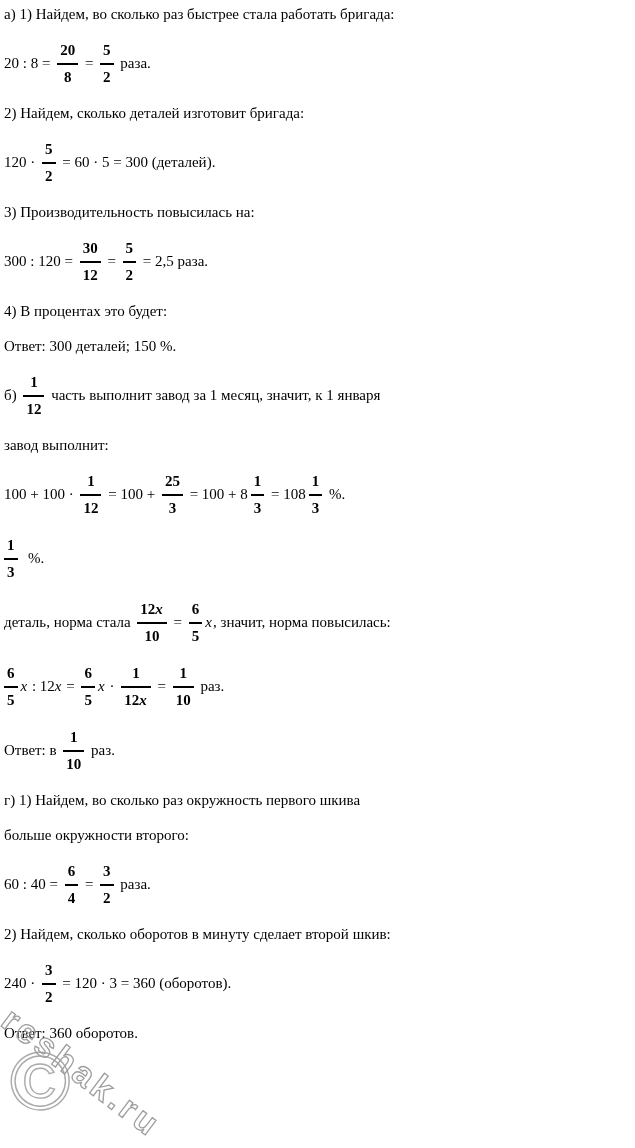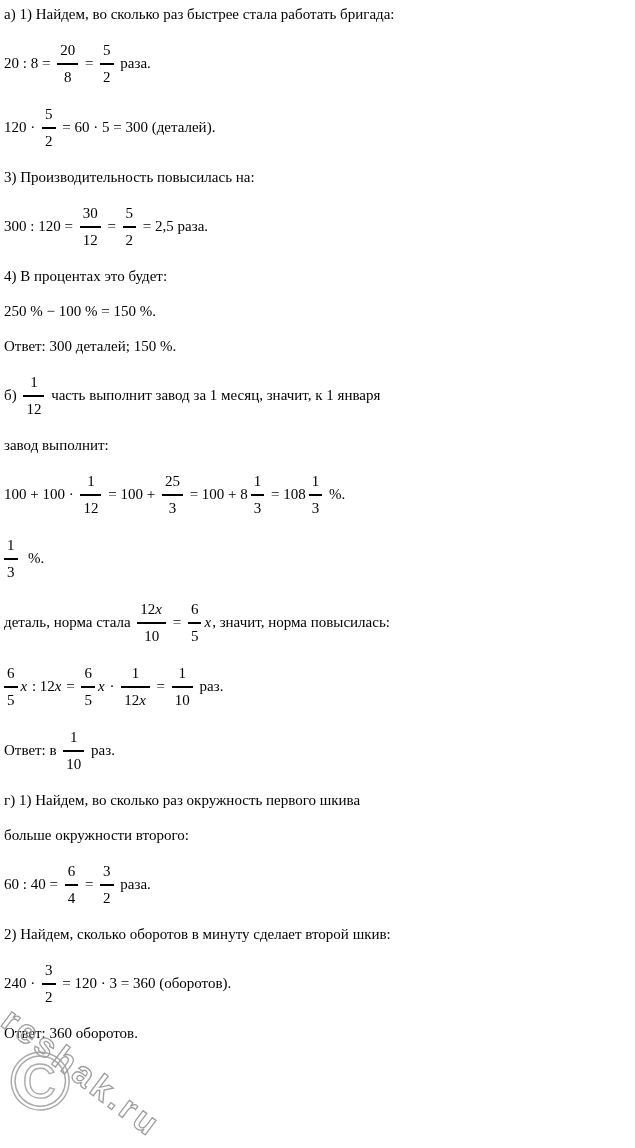--- a/index.html
+++ b/index.html
@@ -41,20 +41,21 @@
     font-style: italic;
     padding-right: 1px;
   }
   .frac {
     display: inline-flex;
     flex-direction: column;
     align-items: center;
     margin: 0 3px;
     vertical-align: middle;
     line-height: 1;
+    font-weight: bold;
   }
   .frac:first-child { margin-left: 0; }
   .frac .num, .frac .den {
     padding: 0 3px;
     line-height: 21px;
     white-space: pre;
   }
   .frac .bar {
     align-self: stretch;
     height: 2px;
@@ -94,25 +95,25 @@
     color: transparent;
     -webkit-text-stroke: 1.4px #aaaaaa;
   }
 </style>
 </head>
 <body>
 
 <main>
     <div class="line text"><span class="txt">а) 1) Найдем, во сколько раз быстрее стала работать бригада:</span></div>
     <div class="line formula"><span class="txt">20 : 8 = </span><span class="frac"><span class="num">20</span><span class="bar"></span><span class="den">8</span></span><span class="txt"> = </span><span class="frac"><span class="num">5</span><span class="bar"></span><span class="den">2</span></span><span class="txt"> раза.</span></div>
+    <div class="line text"><span class="txt">2) Найдем, сколько деталей изготовит бригада:</span></div>
     <div class="line formula"><span class="txt">120 · </span><span class="frac"><span class="num">5</span><span class="bar"></span><span class="den">2</span></span><span class="txt"> = 60 · 5 = 300 (деталей).</span></div>
     <div class="line text"><span class="txt">3) Производительность повысилась на:</span></div>
     <div class="line formula"><span class="txt">300 : 120 = </span><span class="frac"><span class="num">30</span><span class="bar"></span><span class="den">12</span></span><span class="txt"> = </span><span class="frac"><span class="num">5</span><span class="bar"></span><span class="den">2</span></span><span class="txt"> = 2,5 раза.</span></div>
     <div class="line text"><span class="txt">4) В процентах это будет:</span></div>
-    <div class="line text"><span class="txt">250 % − 100 % = 150 %.</span></div>
     <div class="line text"><span class="txt">Ответ: 300 деталей; 150 %.</span></div>
     <div class="line formula"><span class="txt">б) </span><span class="frac"><span class="num">1</span><span class="bar"></span><span class="den">12</span></span><span class="txt"> часть выполнит завод за 1 месяц, значит, к 1 января</span></div>
     <div class="line text"><span class="txt">завод выполнит:</span></div>
     <div class="line formula"><span class="txt">100 + 100 · </span><span class="frac"><span class="num">1</span><span class="bar"></span><span class="den">12</span></span><span class="txt"> = 100 + </span><span class="frac"><span class="num">25</span><span class="bar"></span><span class="den">3</span></span><span class="txt"> = 100 + 8</span><span class="frac"><span class="num">1</span><span class="bar"></span><span class="den">3</span></span><span class="txt"> = 108</span><span class="frac"><span class="num">1</span><span class="bar"></span><span class="den">3</span></span><span class="txt"> %.</span></div>
     <div class="line formula"><span class="frac"><span class="num">1</span><span class="bar"></span><span class="den">3</span></span><span class="txt">  %.</span></div>
     <div class="line formula"><span class="txt">деталь, норма стала </span><span class="frac"><span class="num">12<em>x</em></span><span class="bar"></span><span class="den">10</span></span><span class="txt"> = </span><span class="frac"><span class="num">6</span><span class="bar"></span><span class="den">5</span></span><span class="txt"><em>x</em>, значит, норма повысилась:</span></div>
     <div class="line formula"><span class="frac"><span class="num">6</span><span class="bar"></span><span class="den">5</span></span><span class="txt"><em>x</em> : 12<em>x</em> = </span><span class="frac"><span class="num">6</span><span class="bar"></span><span class="den">5</span></span><span class="txt"><em>x</em> · </span><span class="frac"><span class="num">1</span><span class="bar"></span><span class="den">12<em>x</em></span></span><span class="txt"> = </span><span class="frac"><span class="num">1</span><span class="bar"></span><span class="den">10</span></span><span class="txt"> раз.</span></div>
     <div class="line formula"><span class="txt">Ответ: в </span><span class="frac"><span class="num">1</span><span class="bar"></span><span class="den">10</span></span><span class="txt"> раз.</span></div>
     <div class="line text"><span class="txt">г) 1) Найдем, во сколько раз окружность первого шкива</span></div>
     <div class="line text"><span class="txt">больше окружности второго:</span></div>

